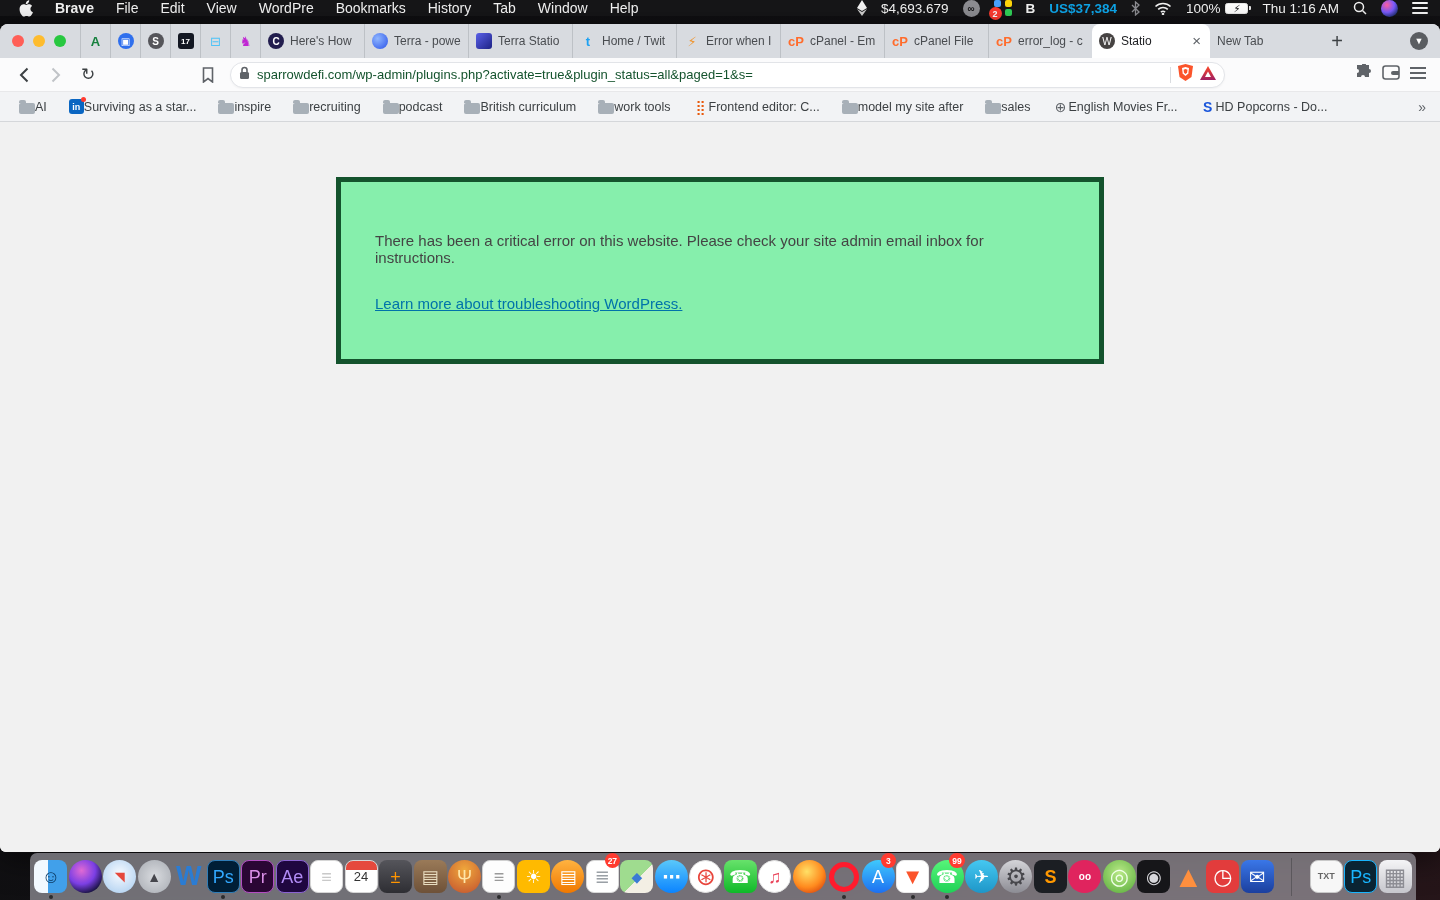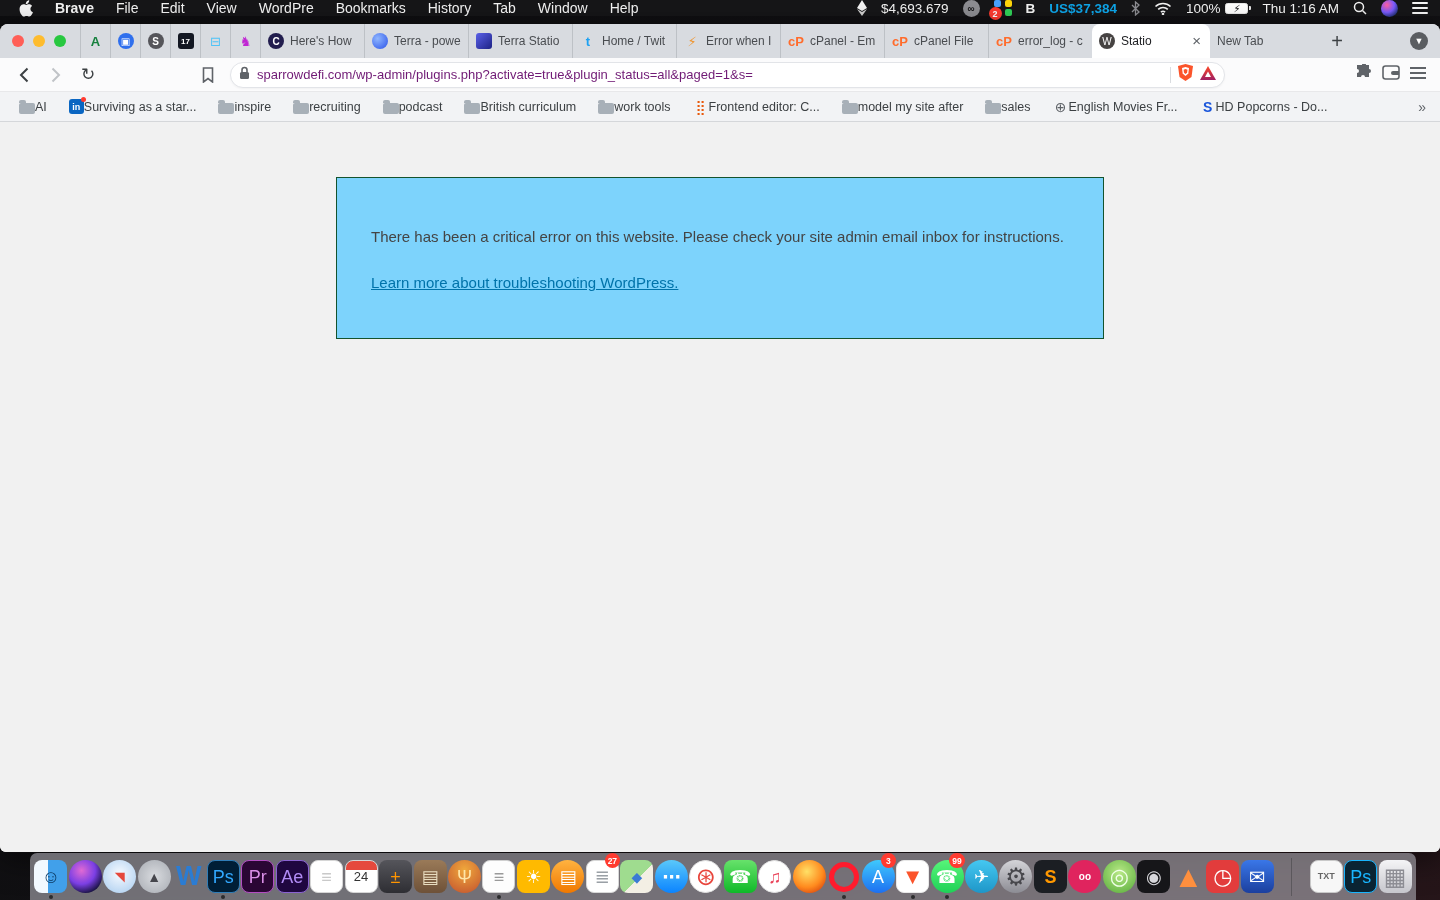--- a/index.html
+++ b/index.html
@@ -70,21 +70,21 @@
     border-radius:50%; background:#5a5d61; color:#fff; display:flex; align-items:center;
     justify-content:center; font-size:9px; }
 
   
   .toolbar { height:34px; background:#fbfbfc; display:flex; align-items:center; padding:0 10px; gap:4px;
     border-bottom:1px solid #e8e8ea; }
   .nav-btn { width:28px; height:28px; display:flex; align-items:center; justify-content:center; border-radius:50%; }
   .reload-glyph { font-size:17px; color:#3c4043; }
   .omnibox { flex:1; height:26px; margin:0 6px 0 4px; background:#fff; border:1px solid #e2e4e8;
     border-radius:13px; display:flex; align-items:center; padding:0 8px; gap:7px; box-shadow:0 1px 2px rgba(0,0,0,.04); }
-  .url-text { flex:1; font-size:13px; color:#701a75; white-space:nowrap; overflow:hidden; }
+  .url-text { flex:1; font-size:13px; color:#14532d; white-space:nowrap; overflow:hidden; }
   .omni-div { width:1px; height:16px; background:#dadce0; }
   .toolbar-right { display:flex; align-items:center; gap:10px; padding:0 4px 0 120px; }
 
   
   .bookmarksbar { height:30px; background:#f2f3f5; border-bottom:1px solid #d5d7da;
     display:flex; align-items:center; padding:0 10px; gap:4px; }
   .bm { display:flex; align-items:center; padding:0 9px; height:24px; border-radius:12px;
     font-size:12.5px; color:#3c4043; white-space:nowrap; }
   .bm-ic { display:inline-flex; align-items:center; justify-content:center; width:16px; height:14px; font-size:12px; }
   .bm-folder { position:relative; width:16px; height:11px; background:#a8b0b8; border-radius:2px; margin-top:3px; }
@@ -94,21 +94,21 @@
     color:#fff; font-size:9px; font-weight:700; }
   .bm-linkedin::after { content:""; position:absolute; top:-2px; right:-2px; width:5px; height:5px;
     border-radius:50%; background:#ff3b30; }
   .bm-grid { color:#e8590c; font-size:14px; }
   .bm-globe { color:#5f6368; font-size:14px; }
   .bm-s { color:#1a56db; font-weight:700; font-size:14px; }
   .bm-more { margin-left:auto; color:#5f6368; font-size:14px; padding-right:4px; }
 
   
   .page { height:729px; background:#f1f1f1; }
-  .error-box { width:768px; margin:55px auto 0; background:#7dd3fc; border:1px solid #14532d;
+  .error-box { width:768px; margin:55px auto 0; background:#86efac; border:5px solid #14532d;
     padding:50px 34px 46px; }
   .error-text { font-size:15px; color:#444; margin-bottom:29px; }
   .error-link { font-size:15px; text-decoration:underline; }
 
   
   .dock { position:absolute; left:30px; right:24px; bottom:0; height:47px;
     background:rgba(173,171,179,.62); border-radius:7px 7px 0 0;
     display:flex; align-items:center; justify-content:center; gap:1px; padding:0 4px;
     backdrop-filter:blur(2px); }
   .dock-slot { position:relative; width:35px; height:47px; display:flex; align-items:center; justify-content:center; }

